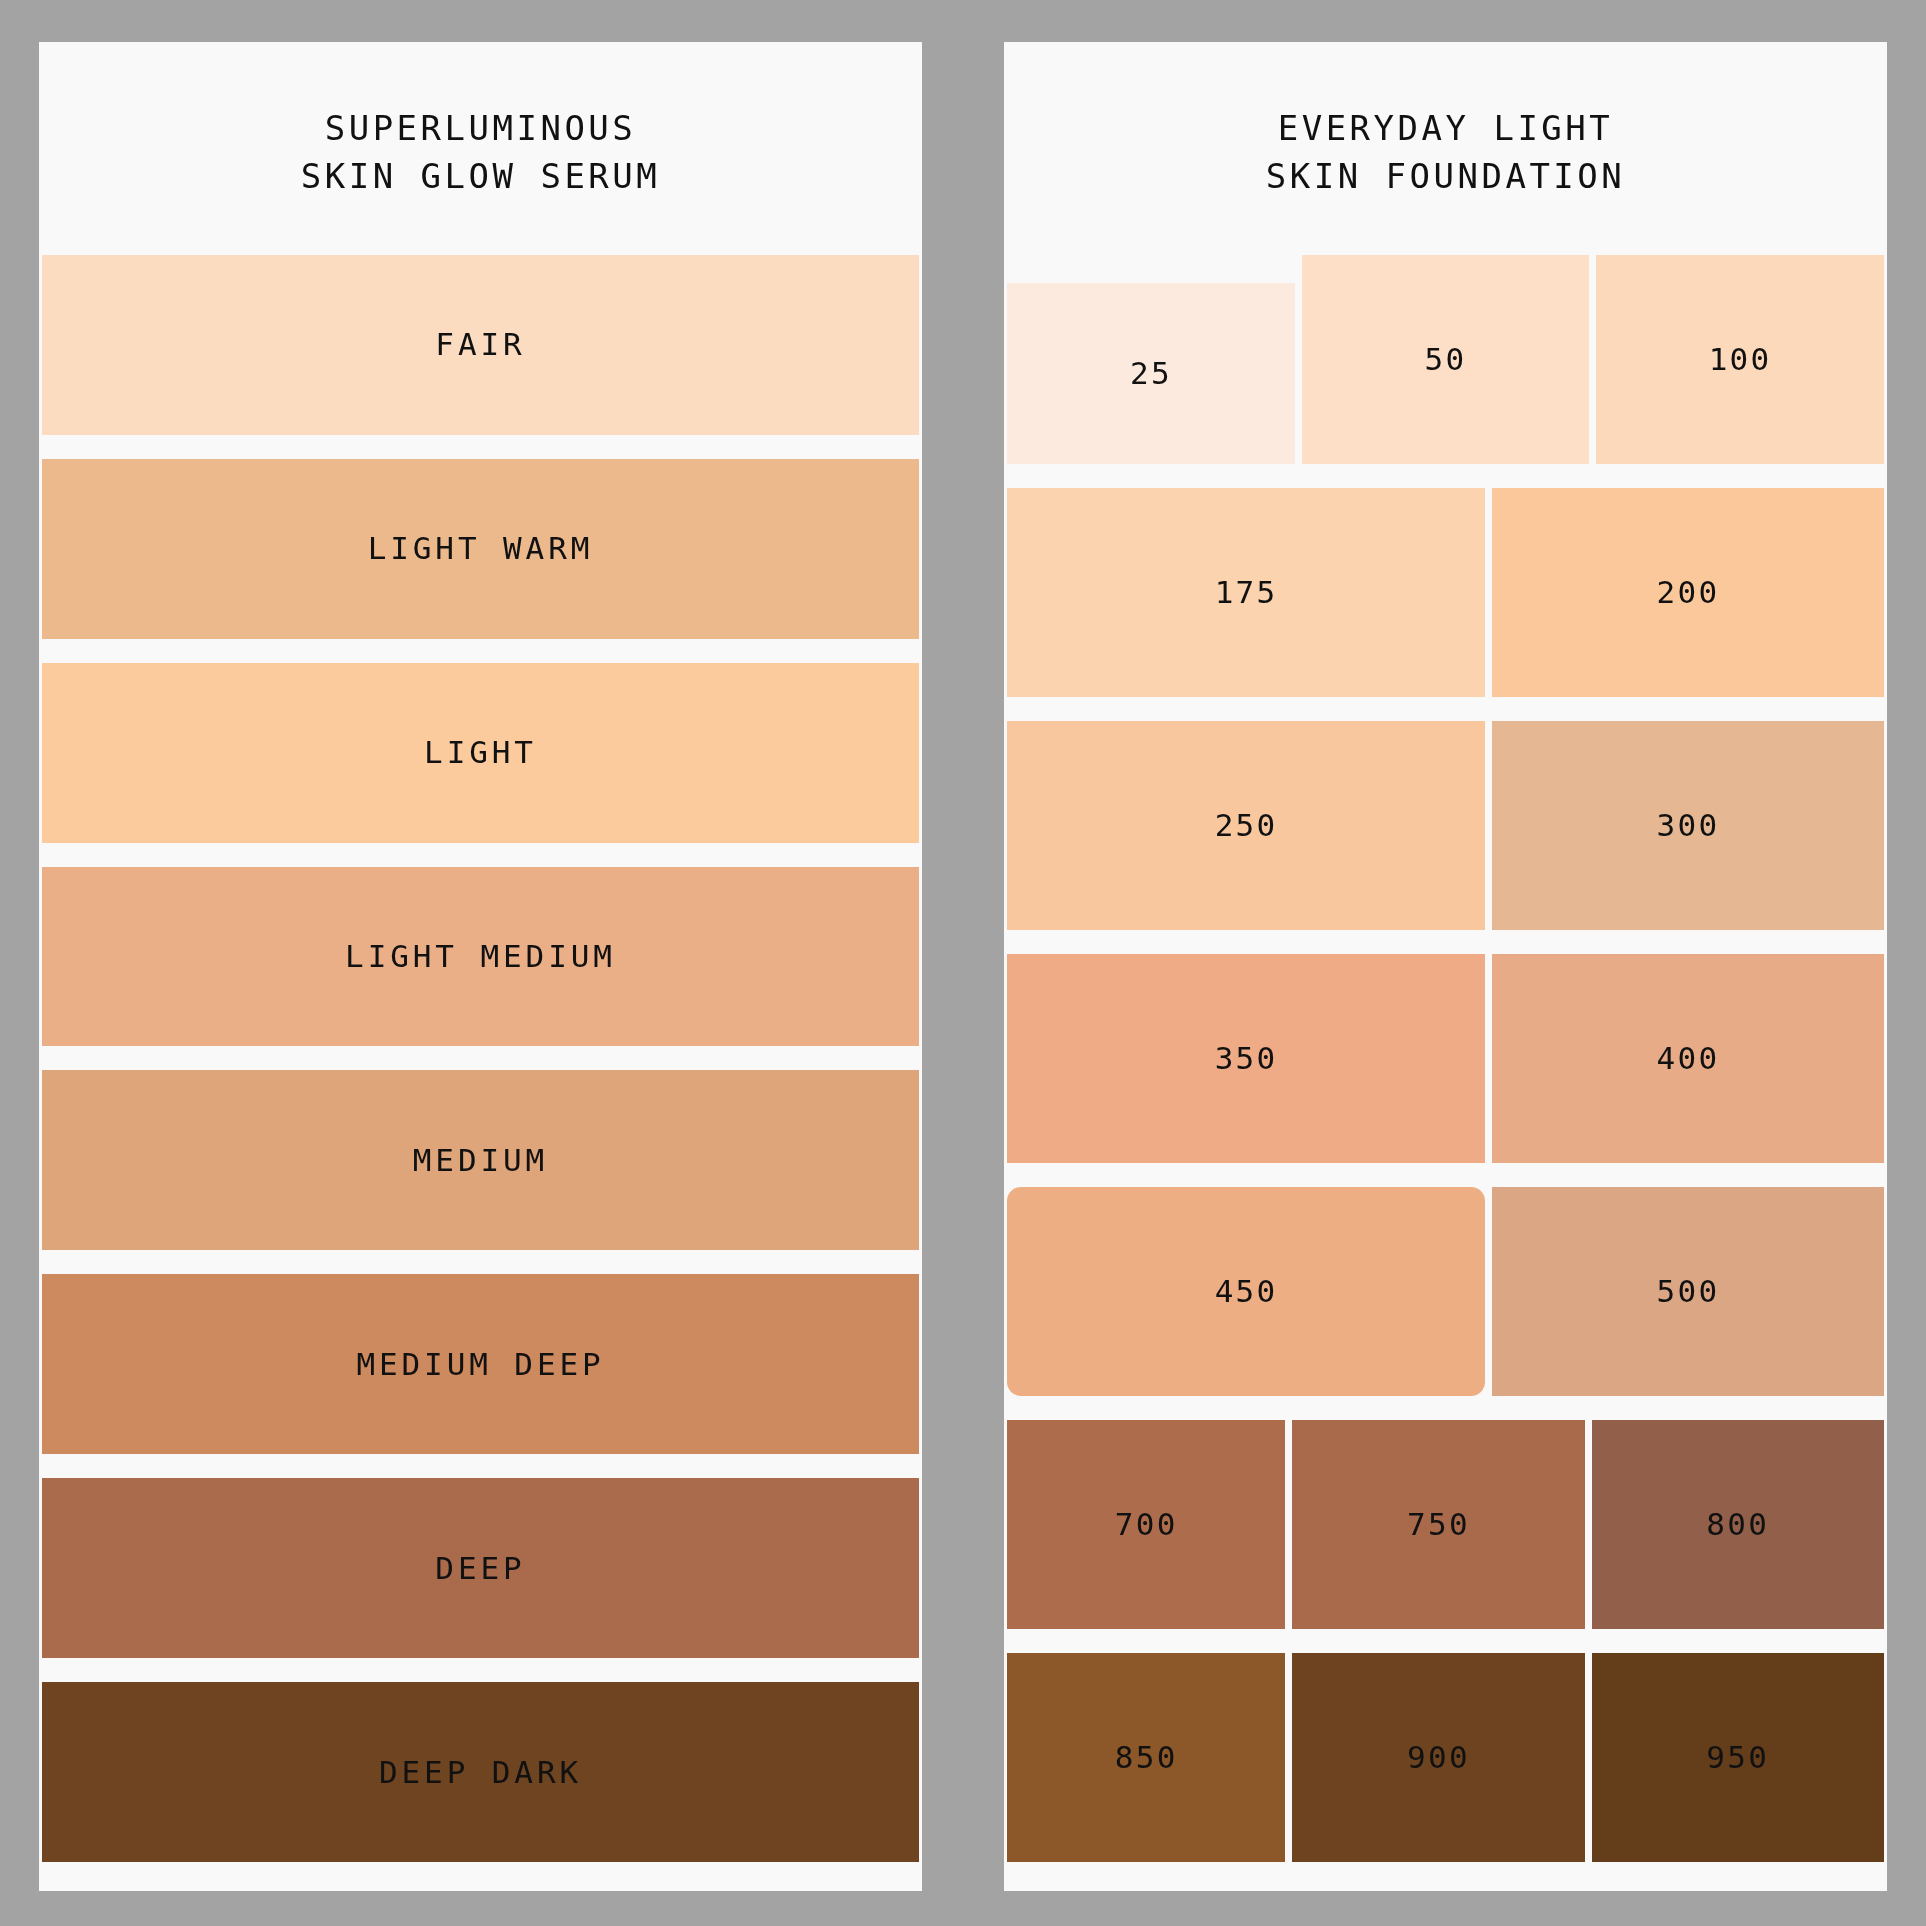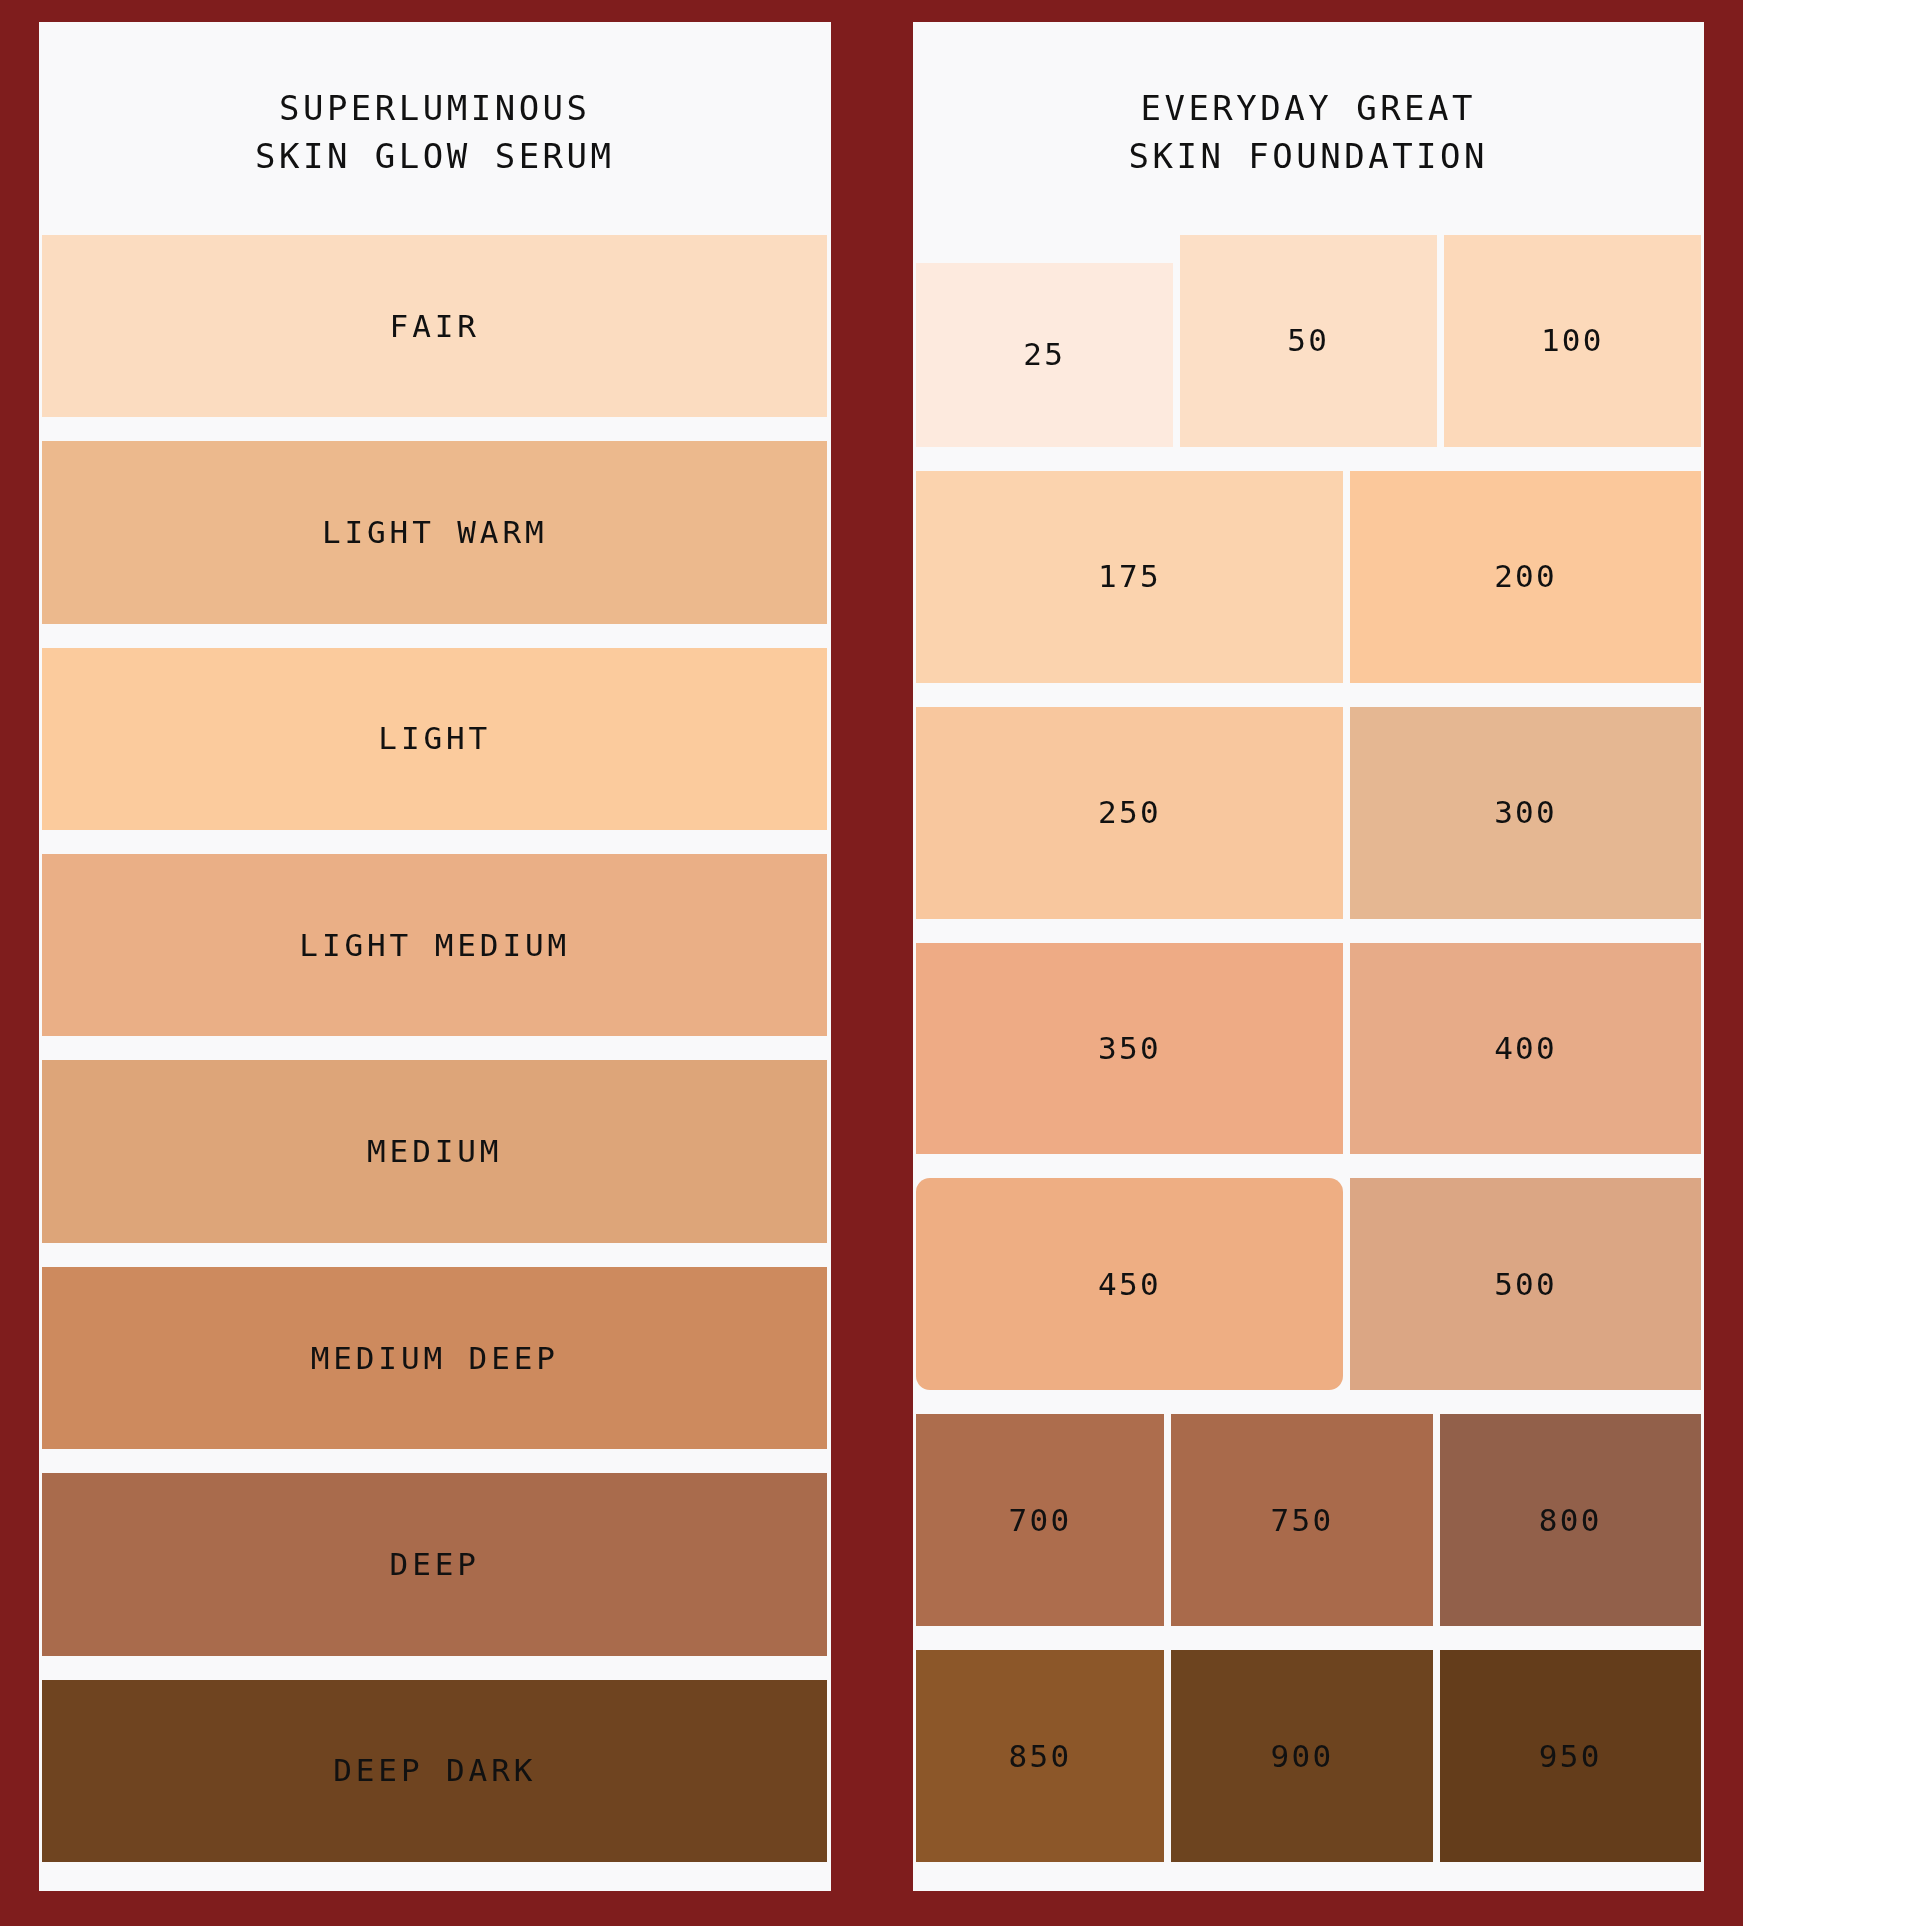--- a/index.html
+++ b/index.html
@@ -6,26 +6,26 @@
     margin: 0;
     padding: 0;
     width: 1926px;
     height: 1926px;
     background: #ffffff;
     font-family: "DejaVu Sans Mono", "Liberation Mono", monospace;
   }
 
   #board {
     position: relative;
-    width: 1743px;
+    width: 1926px;
     height: 1926px;
-    background: #7f1d1d;
+    background: #a3a3a3;
     display: flex;
     gap: 82px;
-    padding: 22px 39px 35px 39px;
+    padding: 42px 39px 35px 39px;
     box-sizing: border-box;
   }
 
   .panel {
     background: #f9f9fa;
     flex: 1 1 0;
     display: flex;
     flex-direction: column;
     box-sizing: border-box;
     padding: 0 0 29px 0;
@@ -120,21 +120,21 @@
         <div class="shade-row" style="background: rgb(169, 107, 76);">
           <span class="shade-label">DEEP</span>
         </div>
         <div class="shade-row" style="background: rgb(111, 68, 32);">
           <span class="shade-label">DEEP DARK</span>
         </div>
       </div>
   </section>
 
   <section class="panel">
-    <h2 class="panel-title">EVERYDAY GREAT
+    <h2 class="panel-title">EVERYDAY LIGHT
 SKIN FOUNDATION</h2>
     <div class="swatch-stack">
         <div class="grid-row">
           <div class="grid-cell" style="background: rgb(253, 234, 222); flex: 1 1 0px; margin-top: 28px;">
             <span class="code-label">25</span>
           </div>
           <div class="grid-cell" style="background: rgb(252, 223, 198); flex: 1 1 0px;">
             <span class="code-label">50</span>
           </div>
           <div class="grid-cell" style="background: rgb(252, 217, 186); flex: 1 1 0px;">

